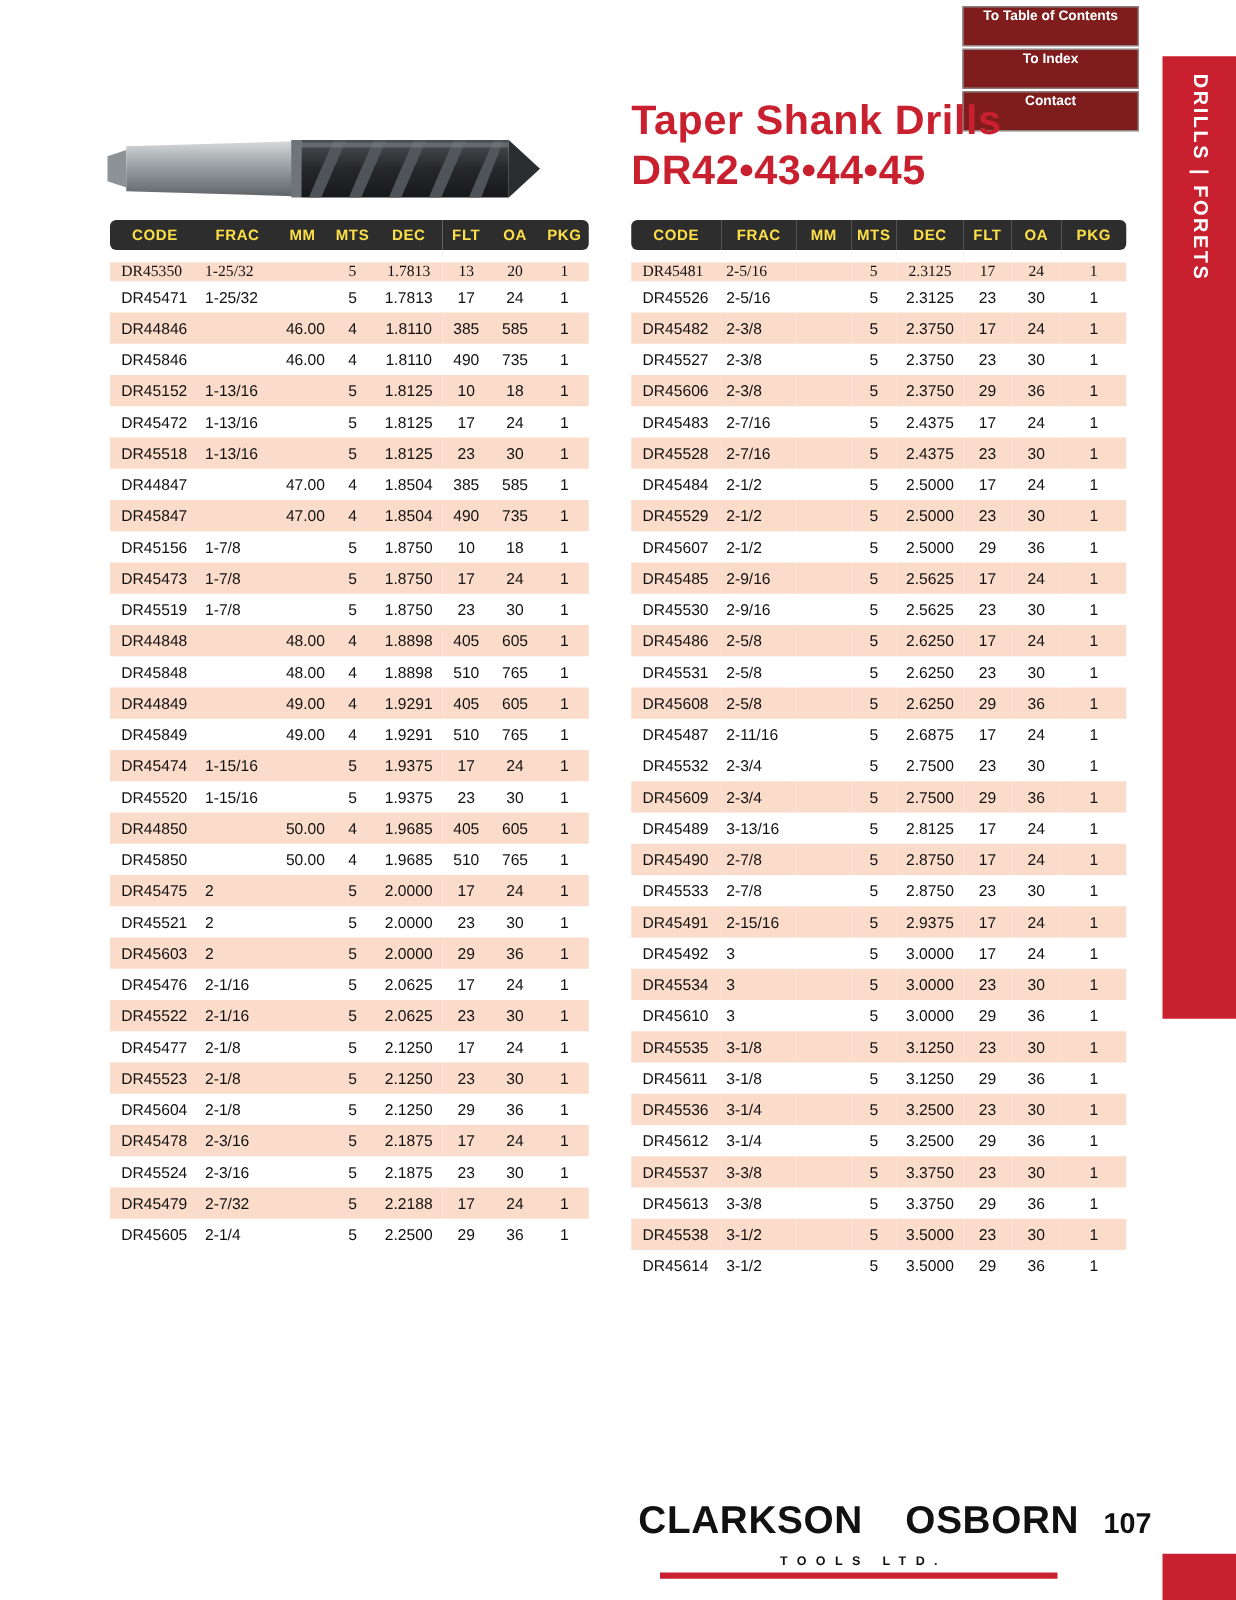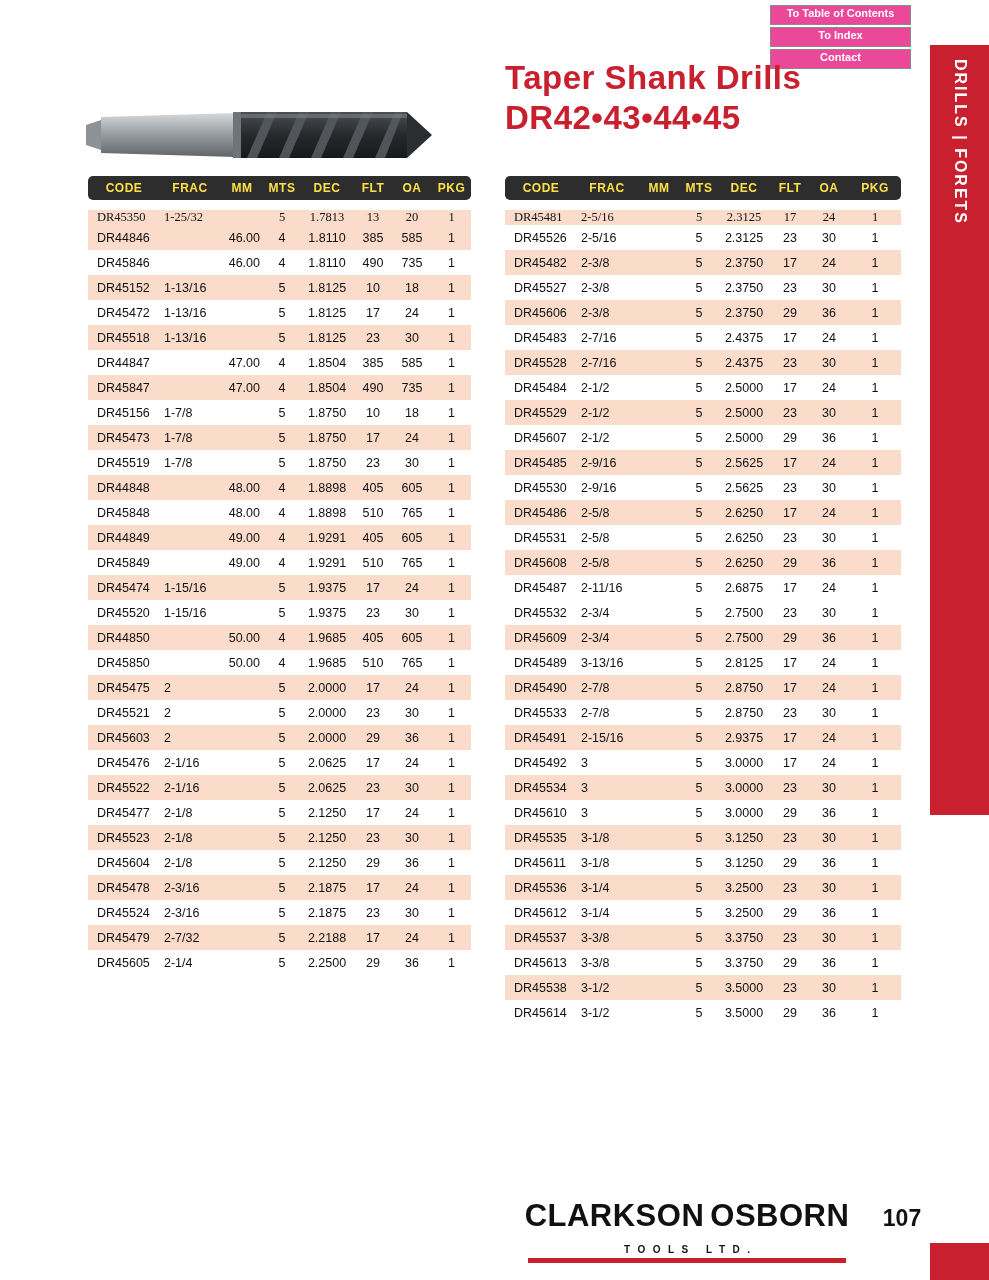--- a/index.html
+++ b/index.html
@@ -6,36 +6,36 @@
   html,body { background:#e8e8e8; }
   body { font-family:"Liberation Sans", sans-serif; }
   .page {
     position:relative; width:989px; height:1280px;
     background:#fff; margin:0 auto; overflow:hidden;
   }
 
   
   .nav { position:absolute; top:5px; right:78px; width:141px; display:flex; flex-direction:column; gap:2px; }
   .nav-btn {
-    background:#ec4899; color:#fff; border:1px solid #8a8a8a;
+    background:#7f1d1d; color:#fff; border:1px solid #8a8a8a;
     font-size:11px; font-weight:bold; text-align:center;
-    height:20px; line-height:14px; cursor:pointer;
+    height:32px; line-height:14px; cursor:pointer;
   }
 
   
   .side-tab { position:absolute; top:45px; left:930px; width:59px; height:770px; background:var(--accent,#c8202e); }
   .side-tab-label {
     position:absolute; top:14px; left:50%; transform:translateX(-50%);
     writing-mode:vertical-rl; color:#fff; font-weight:bold;
     font-size:16px; letter-spacing:2px; white-space:nowrap;
   }
   .corner-block { position:absolute; left:930px; top:1243px; width:59px; height:37px; background:var(--accent,#c8202e); }
 
   
-  .title { position:absolute; left:505px; top:58px; color:var(--accent,#c8202e); font-weight:bold; font-size:33px; line-height:1.22; letter-spacing:0.5px; }
+  .title { position:absolute; left:505px; top:76px; color:var(--accent,#c8202e); font-weight:bold; font-size:33px; line-height:1.22; letter-spacing:0.5px; }
 
   
   .drill { position:absolute; left:85px; top:100px; width:348px; height:64px; }
 
   
   .tbl-wrap { position:absolute; top:176px; }
   .tbl-left  { left:88px;  width:383px; }
   .tbl-right { left:505px; width:396px; }
   table { border-collapse:separate; border-spacing:0; width:100%; table-layout:fixed; font-size:12.5px; color:#111; }
   th {
@@ -48,21 +48,21 @@
   td { height:25px; text-align:center; overflow:hidden; white-space:nowrap; }
   tbody tr:first-child td { border-top:10px solid #fff;font-family:Liberation Serif, serif; }
   tr.shaded td { background:var(--row_shade,#fbdcca); }
   td.col0 { text-align:left; padding-left:9px; }
   td.col1 { text-align:left; padding-left:4px; }
   td.col2 { text-align:right; padding-right:4px; }
   .w0{width:72px}.w1{width:60px}.w2{width:44px}.w3{width:36px}.w4{width:54px}.w5{width:38px}.w6{width:40px}
 
   
   .footer { position:absolute; left:528px; top:1200px; width:318px; text-align:center; color:#111; }
-  .brand { display:flex; align-items:flex-end; justify-content:center; gap:3px; font-size:31px; font-weight:bold; letter-spacing:0.5px; line-height:1; }
+  .brand { display:flex; align-items:flex-end; justify-content:center; gap:17px; font-size:31px; font-weight:bold; letter-spacing:0.5px; line-height:1; }
   .brand-sub { font-size:10px; font-weight:bold; letter-spacing:7.5px; margin-top:13px; text-indent:7.5px; }
   .brand-line { height:5px; background:var(--accent,#c8202e); margin-top:3px; }
   .page-num { position:absolute; left:872px; top:1205px; width:60px; text-align:center; font-size:23px; font-weight:bold; color:#111; }
 </style>
 </head>
 <body>
 
 <div class="page">
 
   <div class="nav">
@@ -127,20 +127,30 @@
           <tr class="shaded">
             <td class="col0">DR45350</td>
             <td class="col1">1-25/32</td>
             <td class="col2"></td>
             <td class="col3">5</td>
             <td class="col4">1.7813</td>
             <td class="col5">13</td>
             <td class="col6">20</td>
             <td class="col7">1</td>
           </tr>
+          <tr class="plain">
+            <td class="col0">DR45471</td>
+            <td class="col1">1-25/32</td>
+            <td class="col2"></td>
+            <td class="col3">5</td>
+            <td class="col4">1.7813</td>
+            <td class="col5">17</td>
+            <td class="col6">24</td>
+            <td class="col7">1</td>
+          </tr>
           <tr class="shaded">
             <td class="col0">DR44846</td>
             <td class="col1"></td>
             <td class="col2">46.00</td>
             <td class="col3">4</td>
             <td class="col4">1.8110</td>
             <td class="col5">385</td>
             <td class="col6">585</td>
             <td class="col7">1</td>
           </tr>

